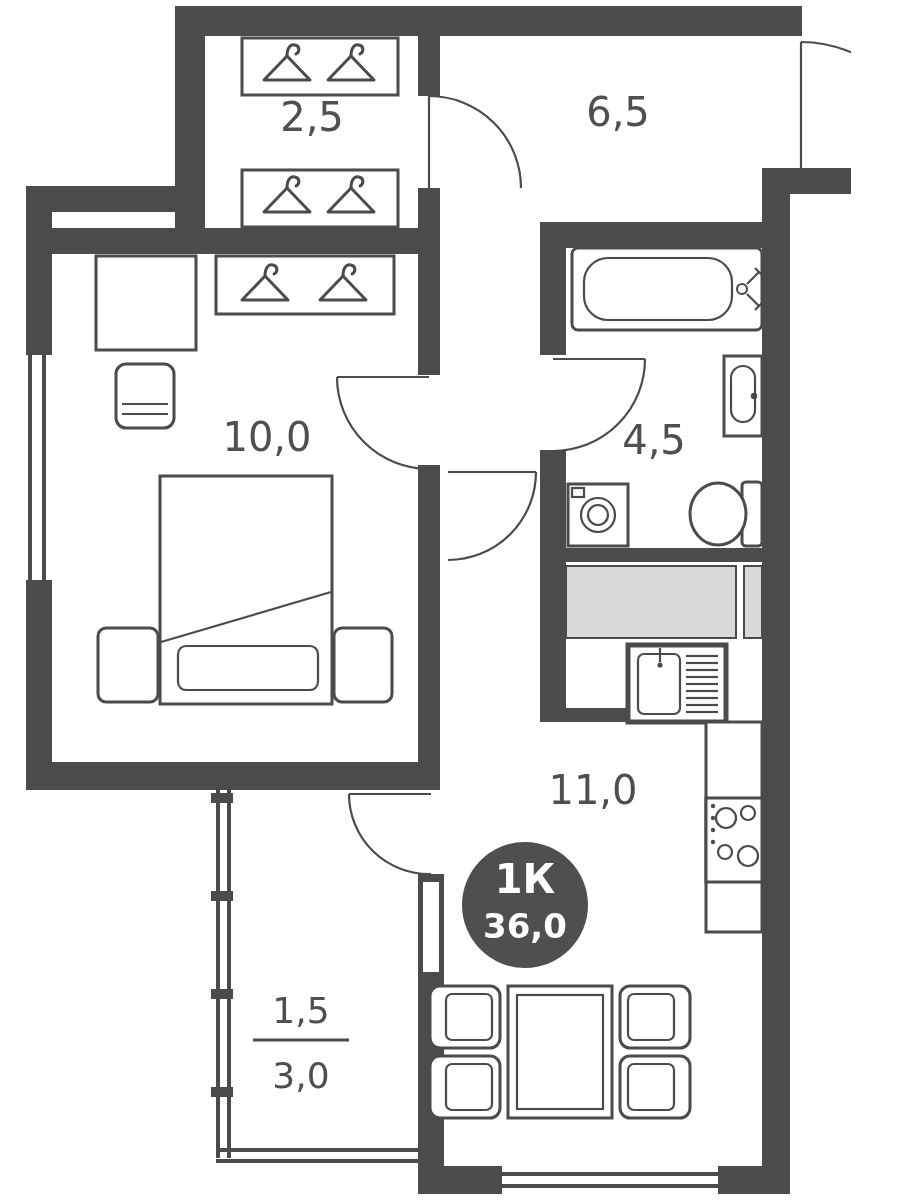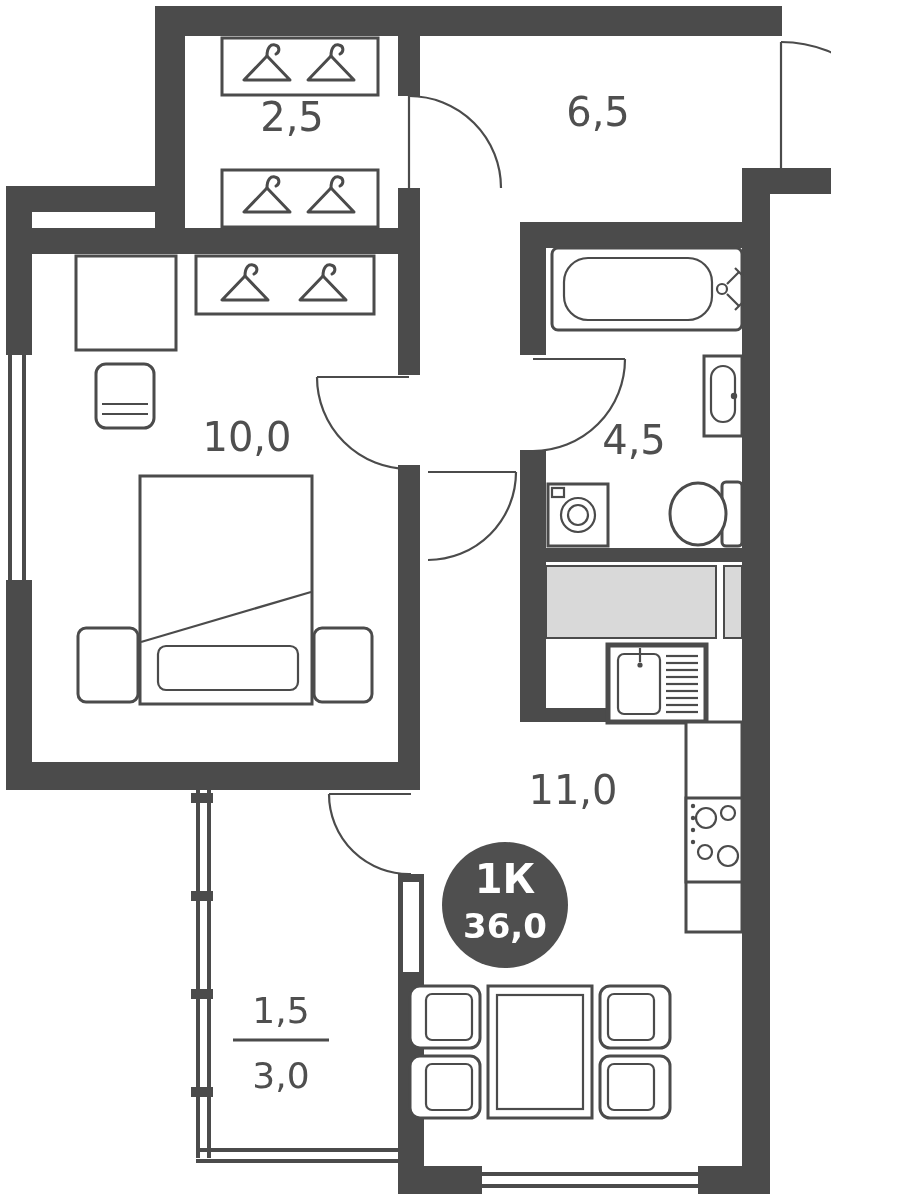--- a/index.html
+++ b/index.html
@@ -1,20 +1,20 @@
 <!DOCTYPE html>
 <html style="--wall: #4b4b4b; --label: #4f4f4f; --counter: #d9d9d9; --badge_bg: #4f4f4f; --badge_text: #ffffff; --bg: #ffffff;"><head>
 <meta charset="utf-8">
 <style>
   :root{
     --wall:#4b4b4b; --label:#4f4f4f; --counter:#d9d9d9;
     --badge_bg:#4f4f4f; --badge_text:#ffffff; --bg:#ffffff;
   }
   html,body{margin:0;padding:0;background:var(--bg);}
-  .page{width:831px;height:1200px;overflow:hidden;background:var(--bg);}
+  .page{width:831px;height:1200px;overflow:hidden;background:var(--bg);padding-left:20px;}
   svg{display:block;}
   .wall{fill:var(--wall);stroke:none;}
   .gap{fill:var(--bg);stroke:none;}
   .furn{fill:#ffffff;stroke:var(--wall);stroke-width:3;}
   .furnT{fill:#ffffff;stroke:var(--wall);stroke-width:5;}
   .ln{fill:none;stroke:var(--wall);stroke-width:3;}
   .ln2{fill:none;stroke:var(--wall);stroke-width:2.2;}
   .arc{fill:none;stroke:var(--wall);stroke-width:2.2;}
   .counter{fill:var(--counter);stroke:var(--wall);stroke-width:2;}
   .dot{fill:var(--wall);stroke:none;}

